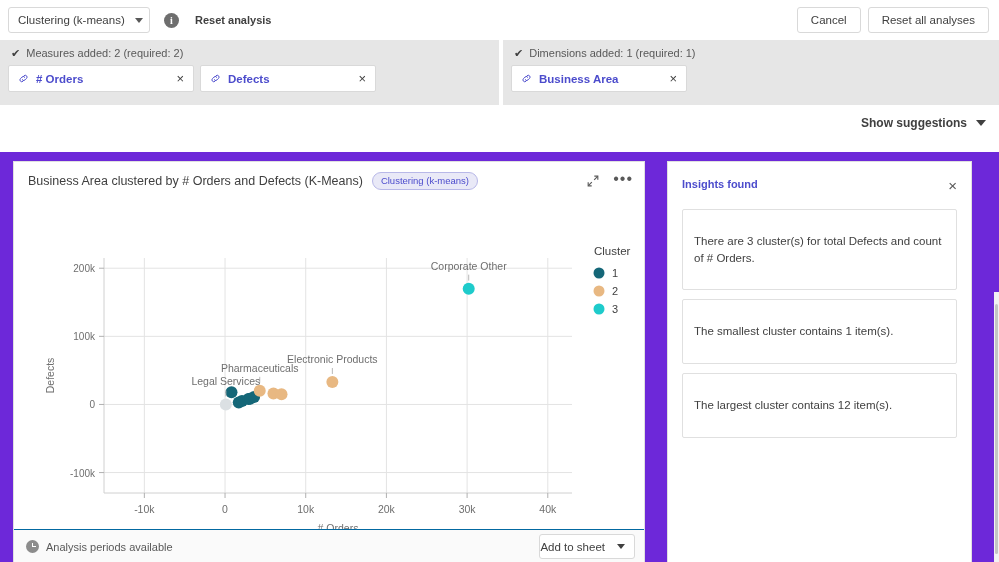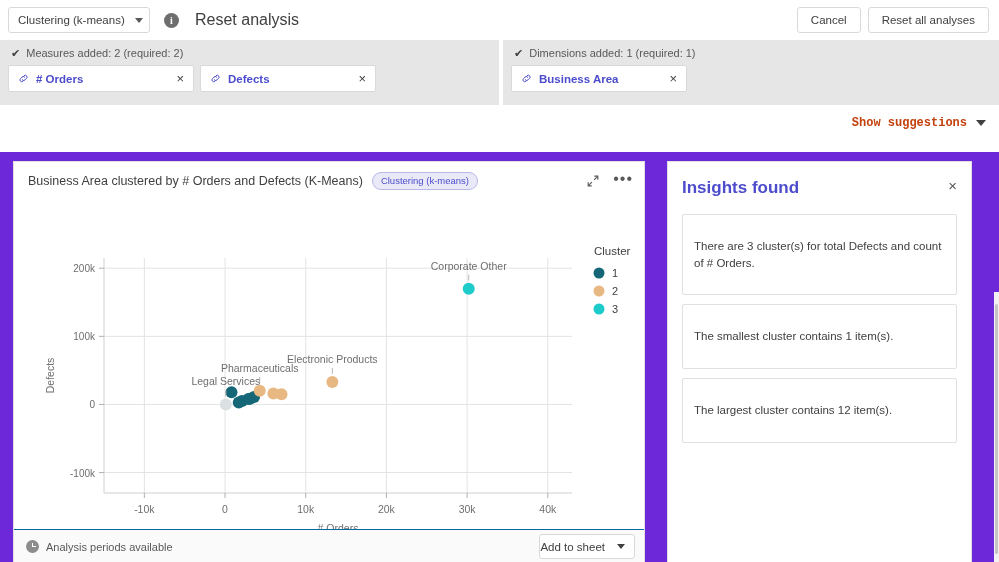--- a/index.html
+++ b/index.html
@@ -39,21 +39,21 @@
     margin-left: 14px;
     width: 15px; height: 15px; border-radius: 50%;
     background: #6e6e6e; color: #fff;
     font-size: 10px; font-weight: bold;
     display: flex; align-items: center; justify-content: center;
     font-family: "Liberation Serif", serif;
     cursor: pointer;
   }
   .reset-analysis {
     margin-left: 16px;
-    font-size: 16px; font-weight: normal; color: #404040;
+    font-size: 11px; font-weight: bold; color: #404040;
     cursor: pointer;
   }
   .toolbar-right {
     margin-left: auto; margin-right: 10px;
     display: flex; gap: 7px; text-align: right;
   }
   .tb-btn {
     height: 26px; padding: 0 13px;
     border: 1px solid #d9d9d9; border-radius: 3px;
     background: #fff; color: #404040;
@@ -106,23 +106,22 @@
 
   
   .sugg-row {
     position: absolute; left: 0; top: 105px; width: 999px; height: 35px;
     background: #fff;
     display: flex; align-items: center; justify-content: flex-end;
     padding-right: 13px;
   }
   .sugg-btn {
     display: flex; align-items: center; gap: 9px;
-    font-size: 12px; font-weight: bold; color: #c2410c;
-    cursor: pointer;
-    font-family: Liberation Mono, monospace;
+    font-size: 12px; font-weight: bold; color: #404040;
+    cursor: pointer;
   }
   .chev-dark {
     width: 0; height: 0;
     border-left: 5px solid transparent;
     border-right: 5px solid transparent;
     border-top: 6px solid #404040;
   }
 
   
   .main-area {
@@ -207,21 +206,21 @@
   .insights {
     position: absolute; left: 667px; top: 9px;
     width: 305px; height: 403px;
     background: #ffffff; border: 1px solid #e0e0e0;
   }
   .ins-head {
     display: flex; align-items: flex-start;
     padding: 16px 14px 0 14px;
   }
   .ins-title {
-    font-size: 17px; font-weight: bold; color: #4c4ccc;
+    font-size: 11px; font-weight: bold; color: #4c4ccc;
   }
   .ins-close {
     margin-left: auto; font-size: 15px; color: #595959;
     line-height: 1; cursor: pointer;
   }
   .ins-list { padding: 16px 14px 0 14px; display: flex; flex-direction: column; gap: 9px; }
   .ins-card {
     border: 1px solid #e0e0e0; border-radius: 2px;
     background: #fff;
     padding: 23px 11px;

